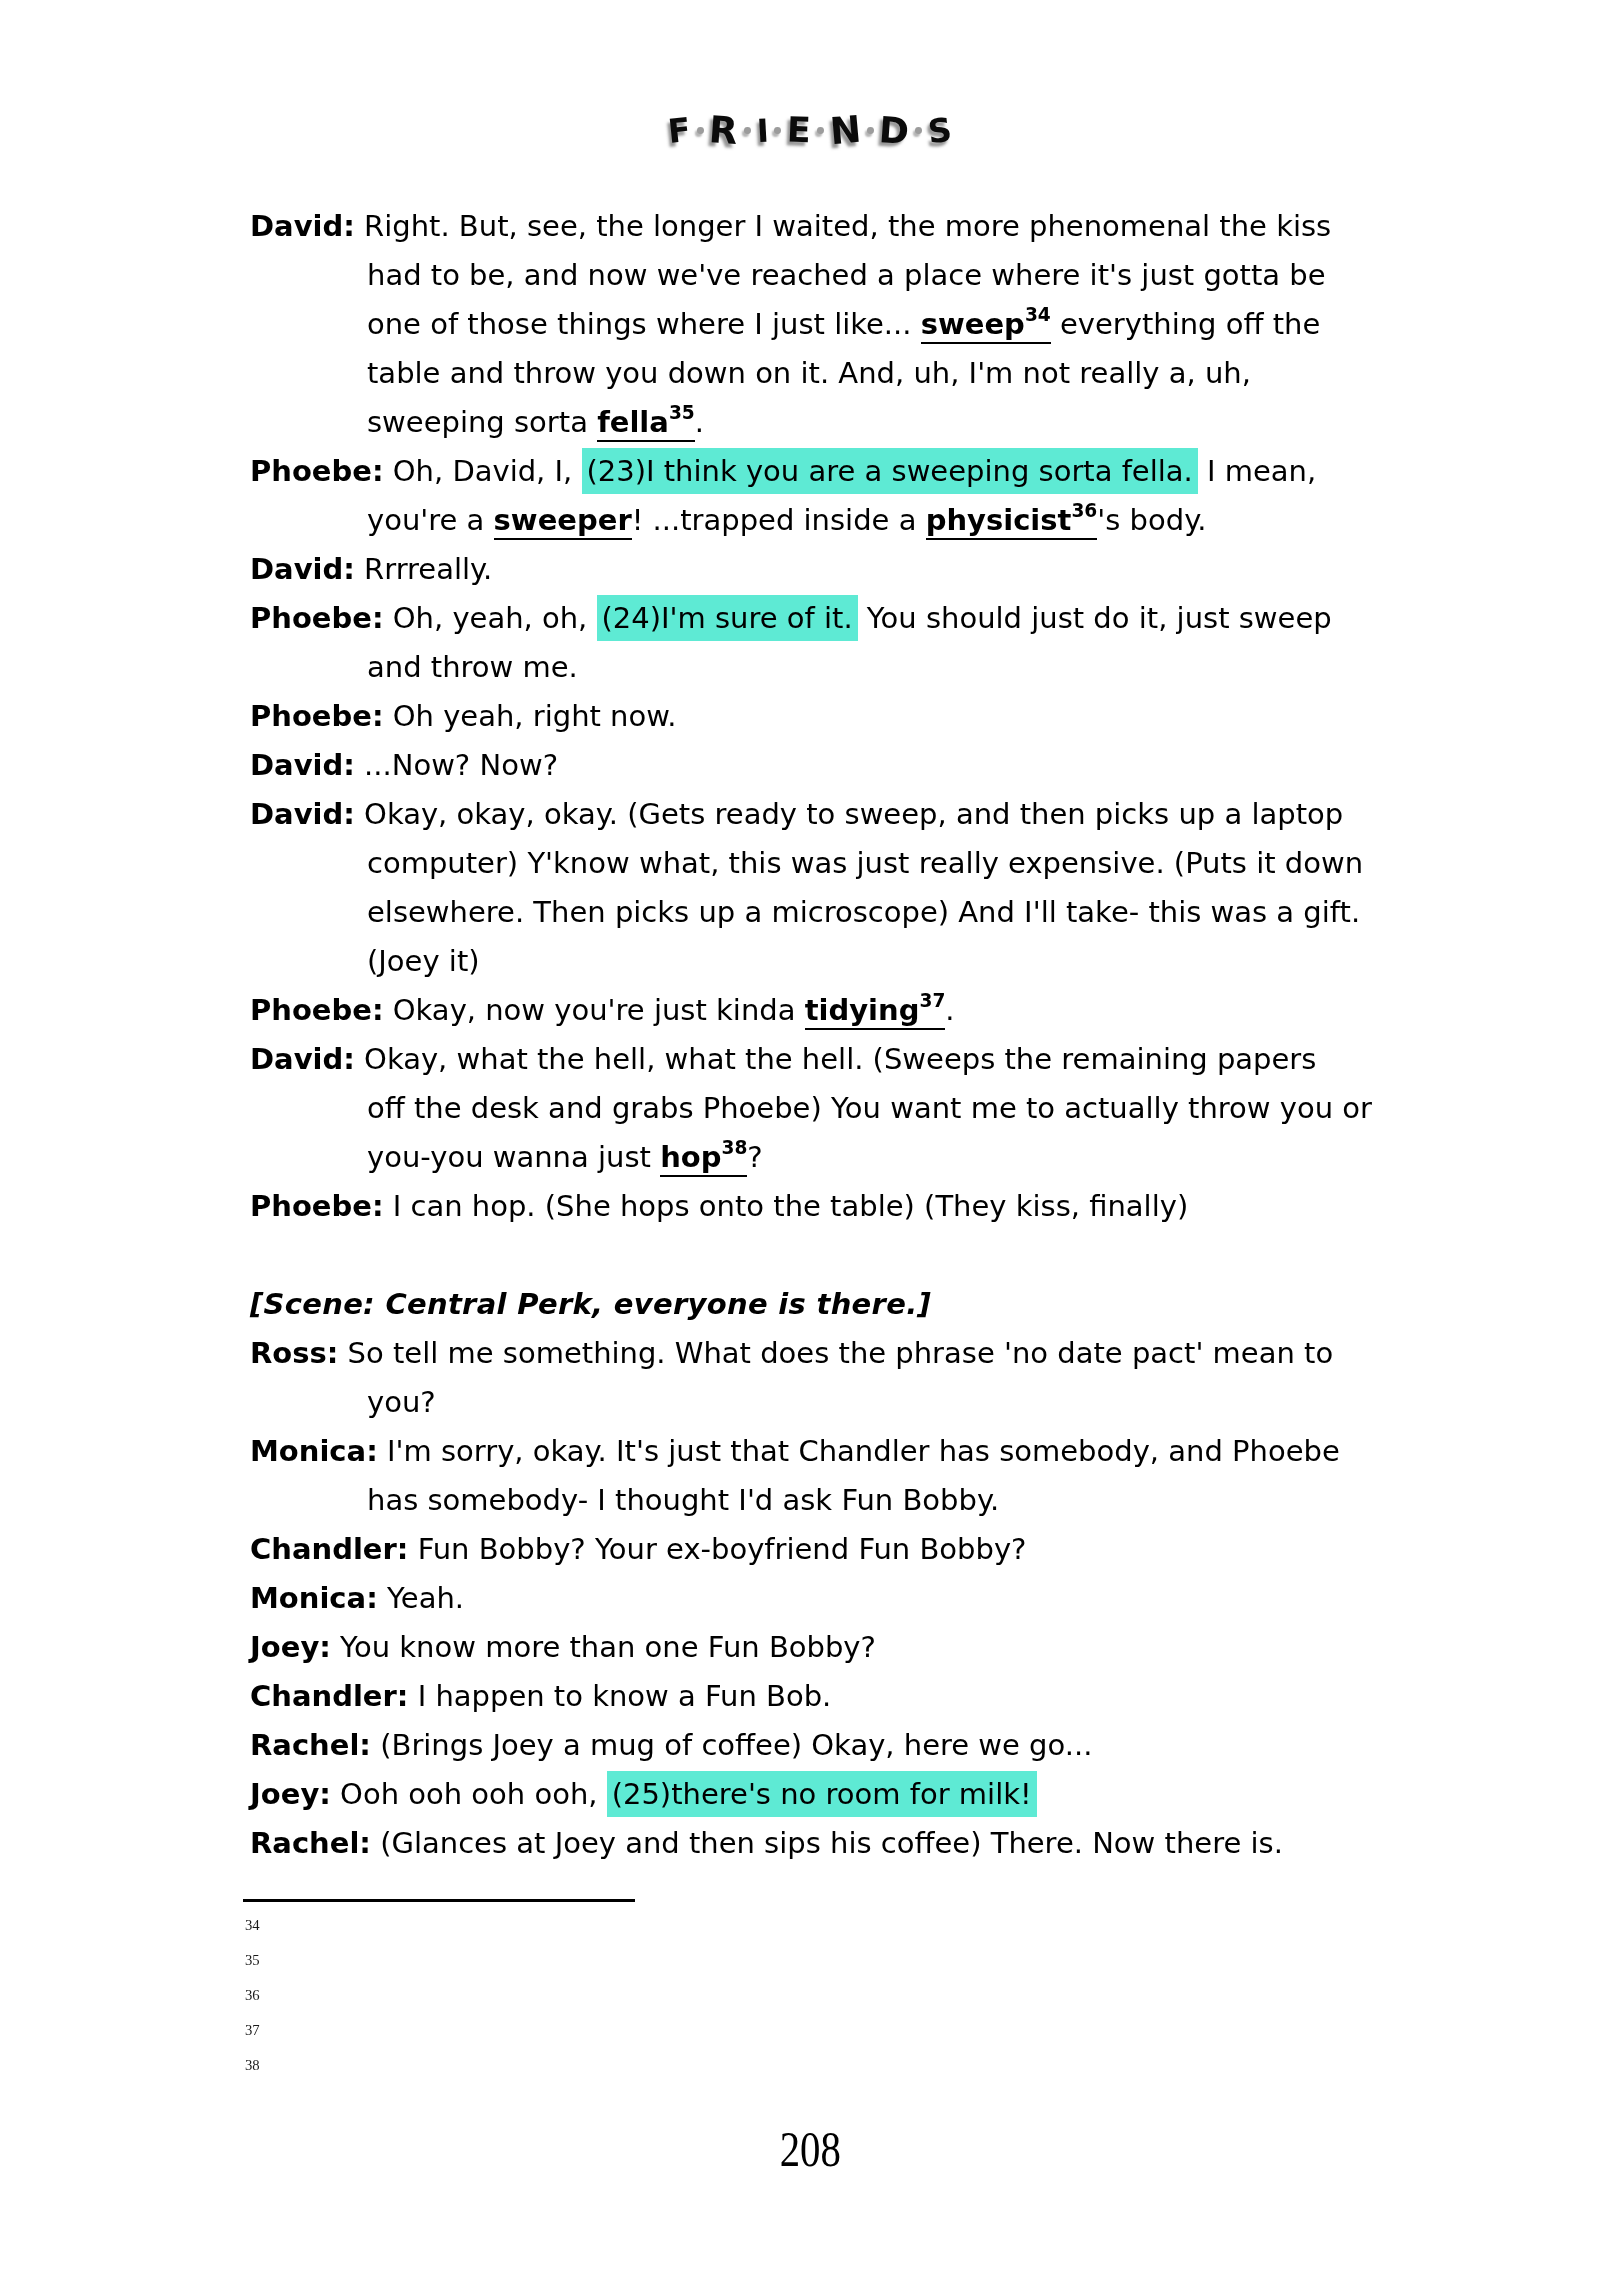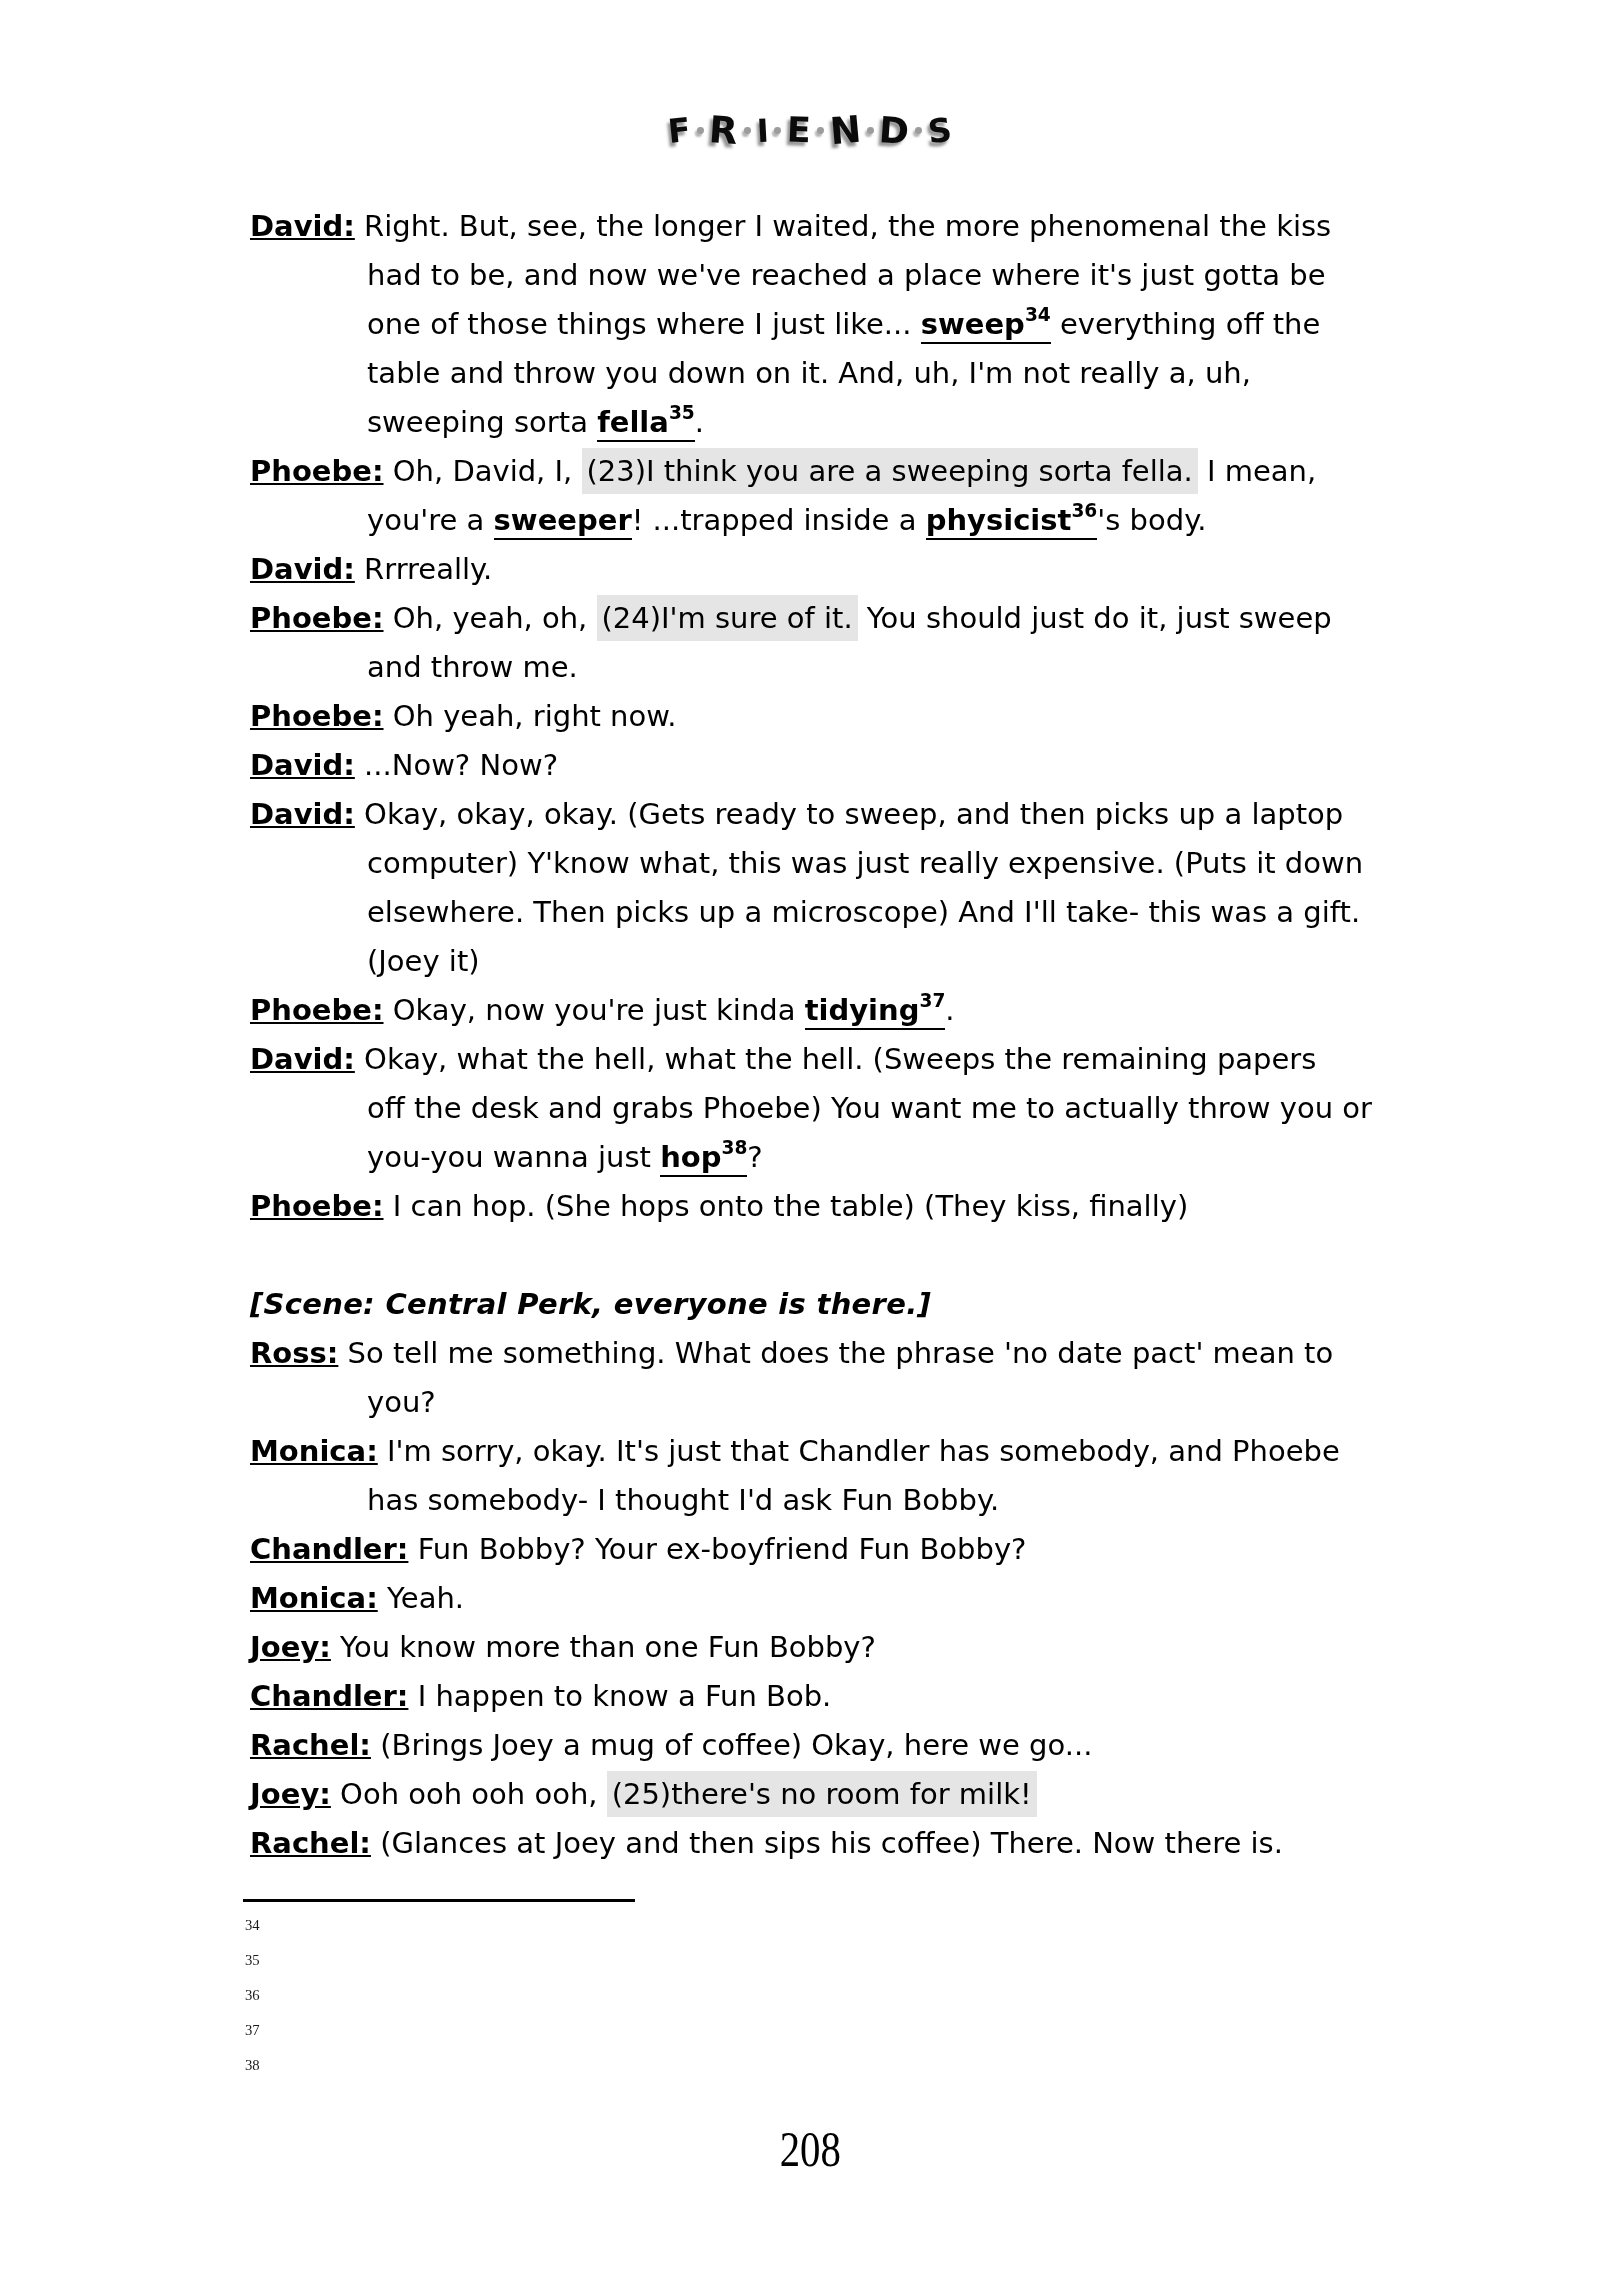--- a/index.html
+++ b/index.html
@@ -38,27 +38,27 @@
     display:inline-block;
   }
 
   
   .script {
     position:absolute; left:250px; top:202px; width:1304px;
     font-size:29px;
   }
   .line { height:49px; line-height:49px; white-space:nowrap; }
   .line.cont { margin-left:117px; }
-  .sp { font-weight:bold;text-decoration:underline; }
+  .sp { font-weight:bold; }
   .bu { font-weight:bold; border-bottom:2.9px solid #000; padding-bottom:1px; }
   .sup {
     font-weight:bold; font-size:18.6px;
     position:relative; top:-12.7px; line-height:0;
   }
-  .hl { background:#e5e5e5; padding:5.9px 4.9px; }
+  .hl { background:#5eead4; padding:5.9px 4.9px; }
   .para.scene .line { font-weight:bold; font-style:italic; letter-spacing:0.3px; }
 
   
   .fn-sep {
     position:absolute; left:243px; top:1899px;
     width:392px; height:2.9px; background:#000;
   }
   .footnotes {
     position:absolute; left:245px; top:1917px;
     font-family:"Liberation Serif", serif;

